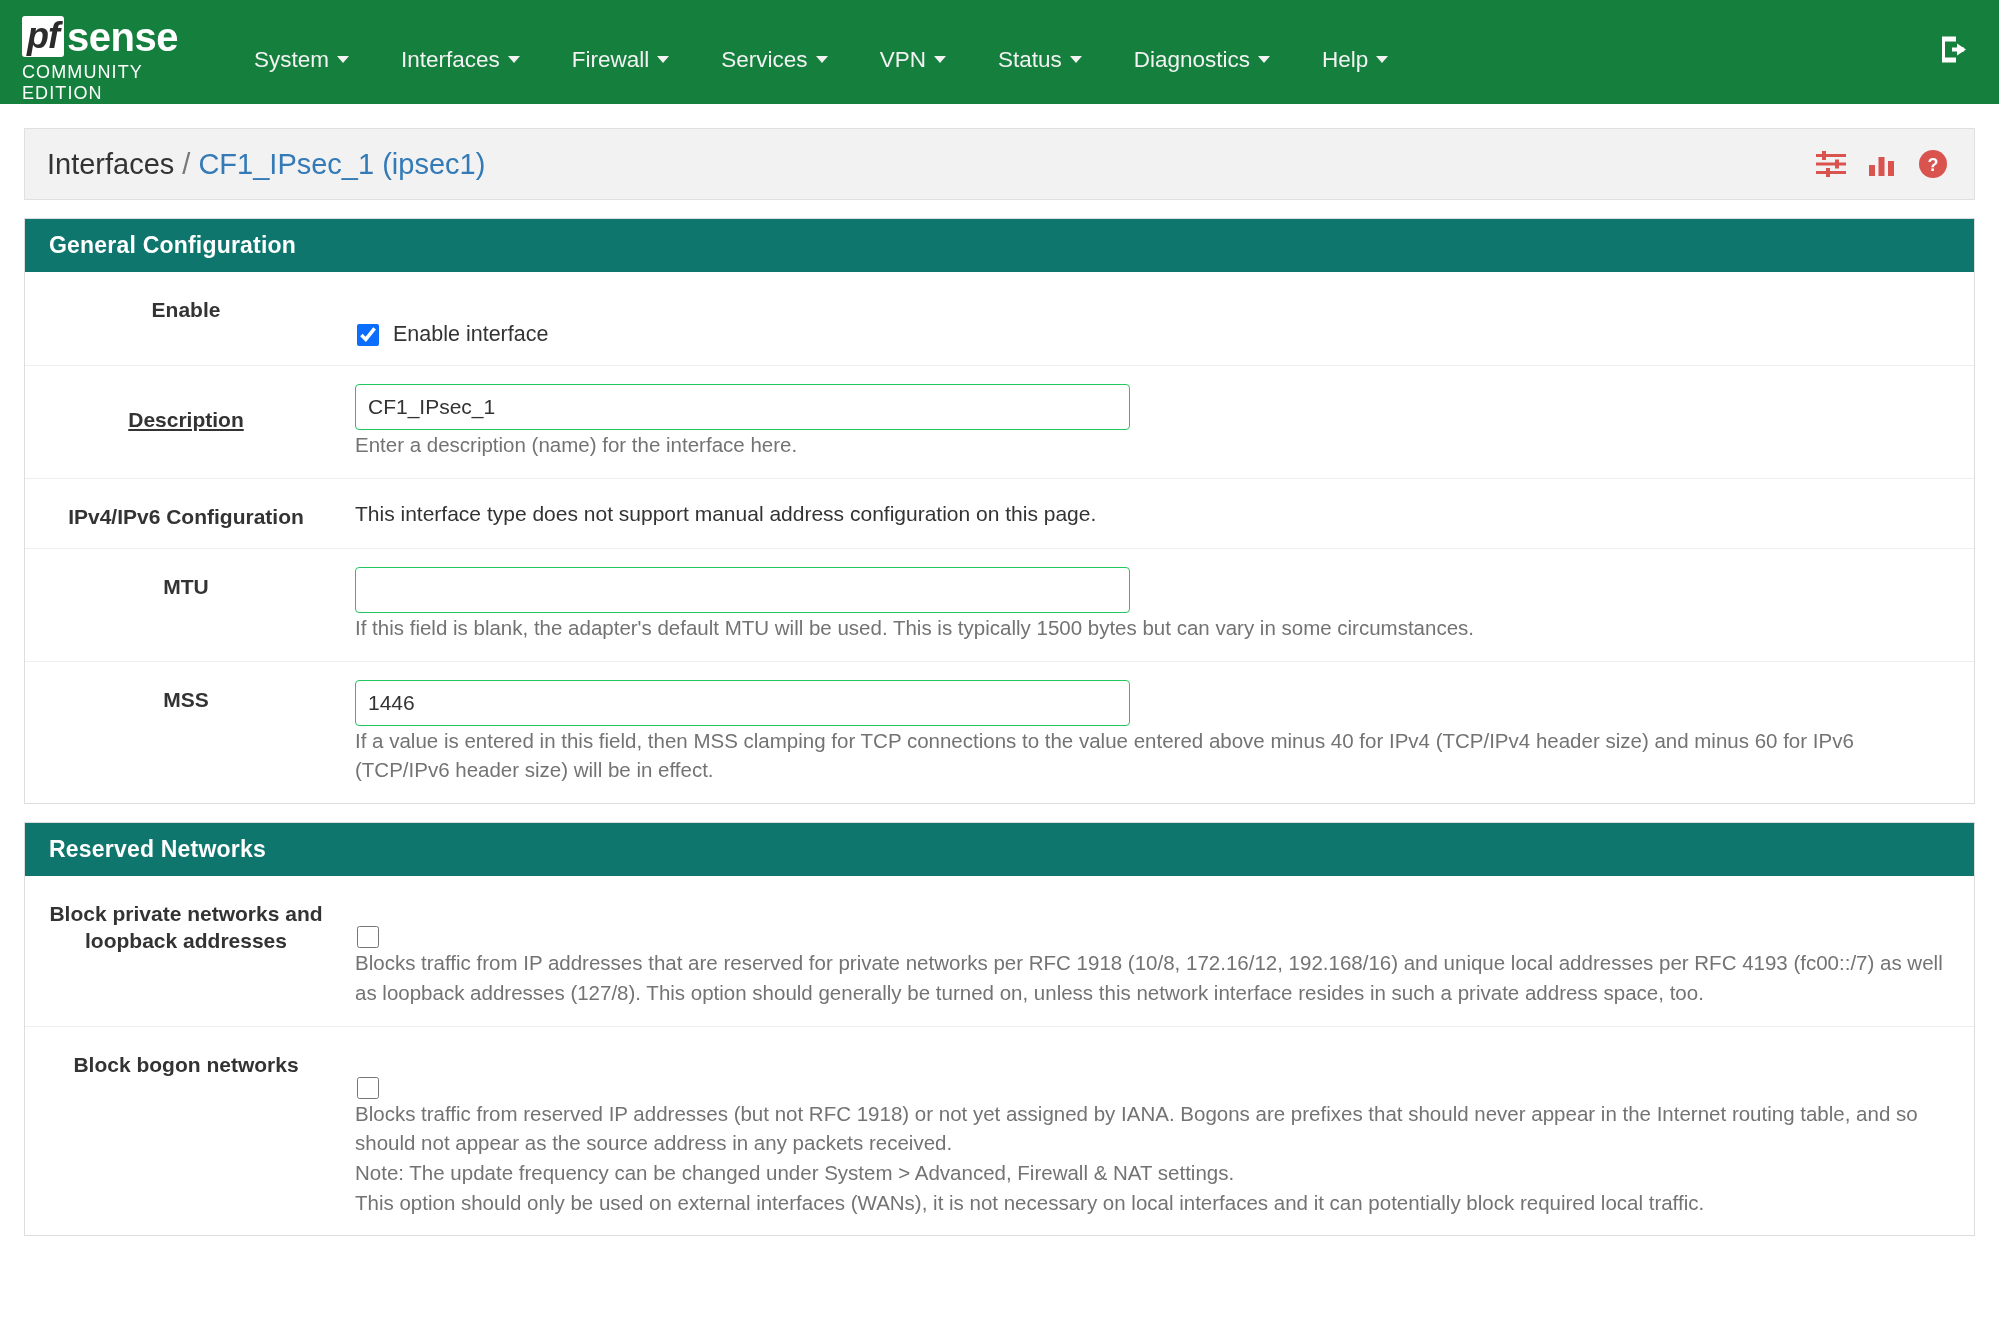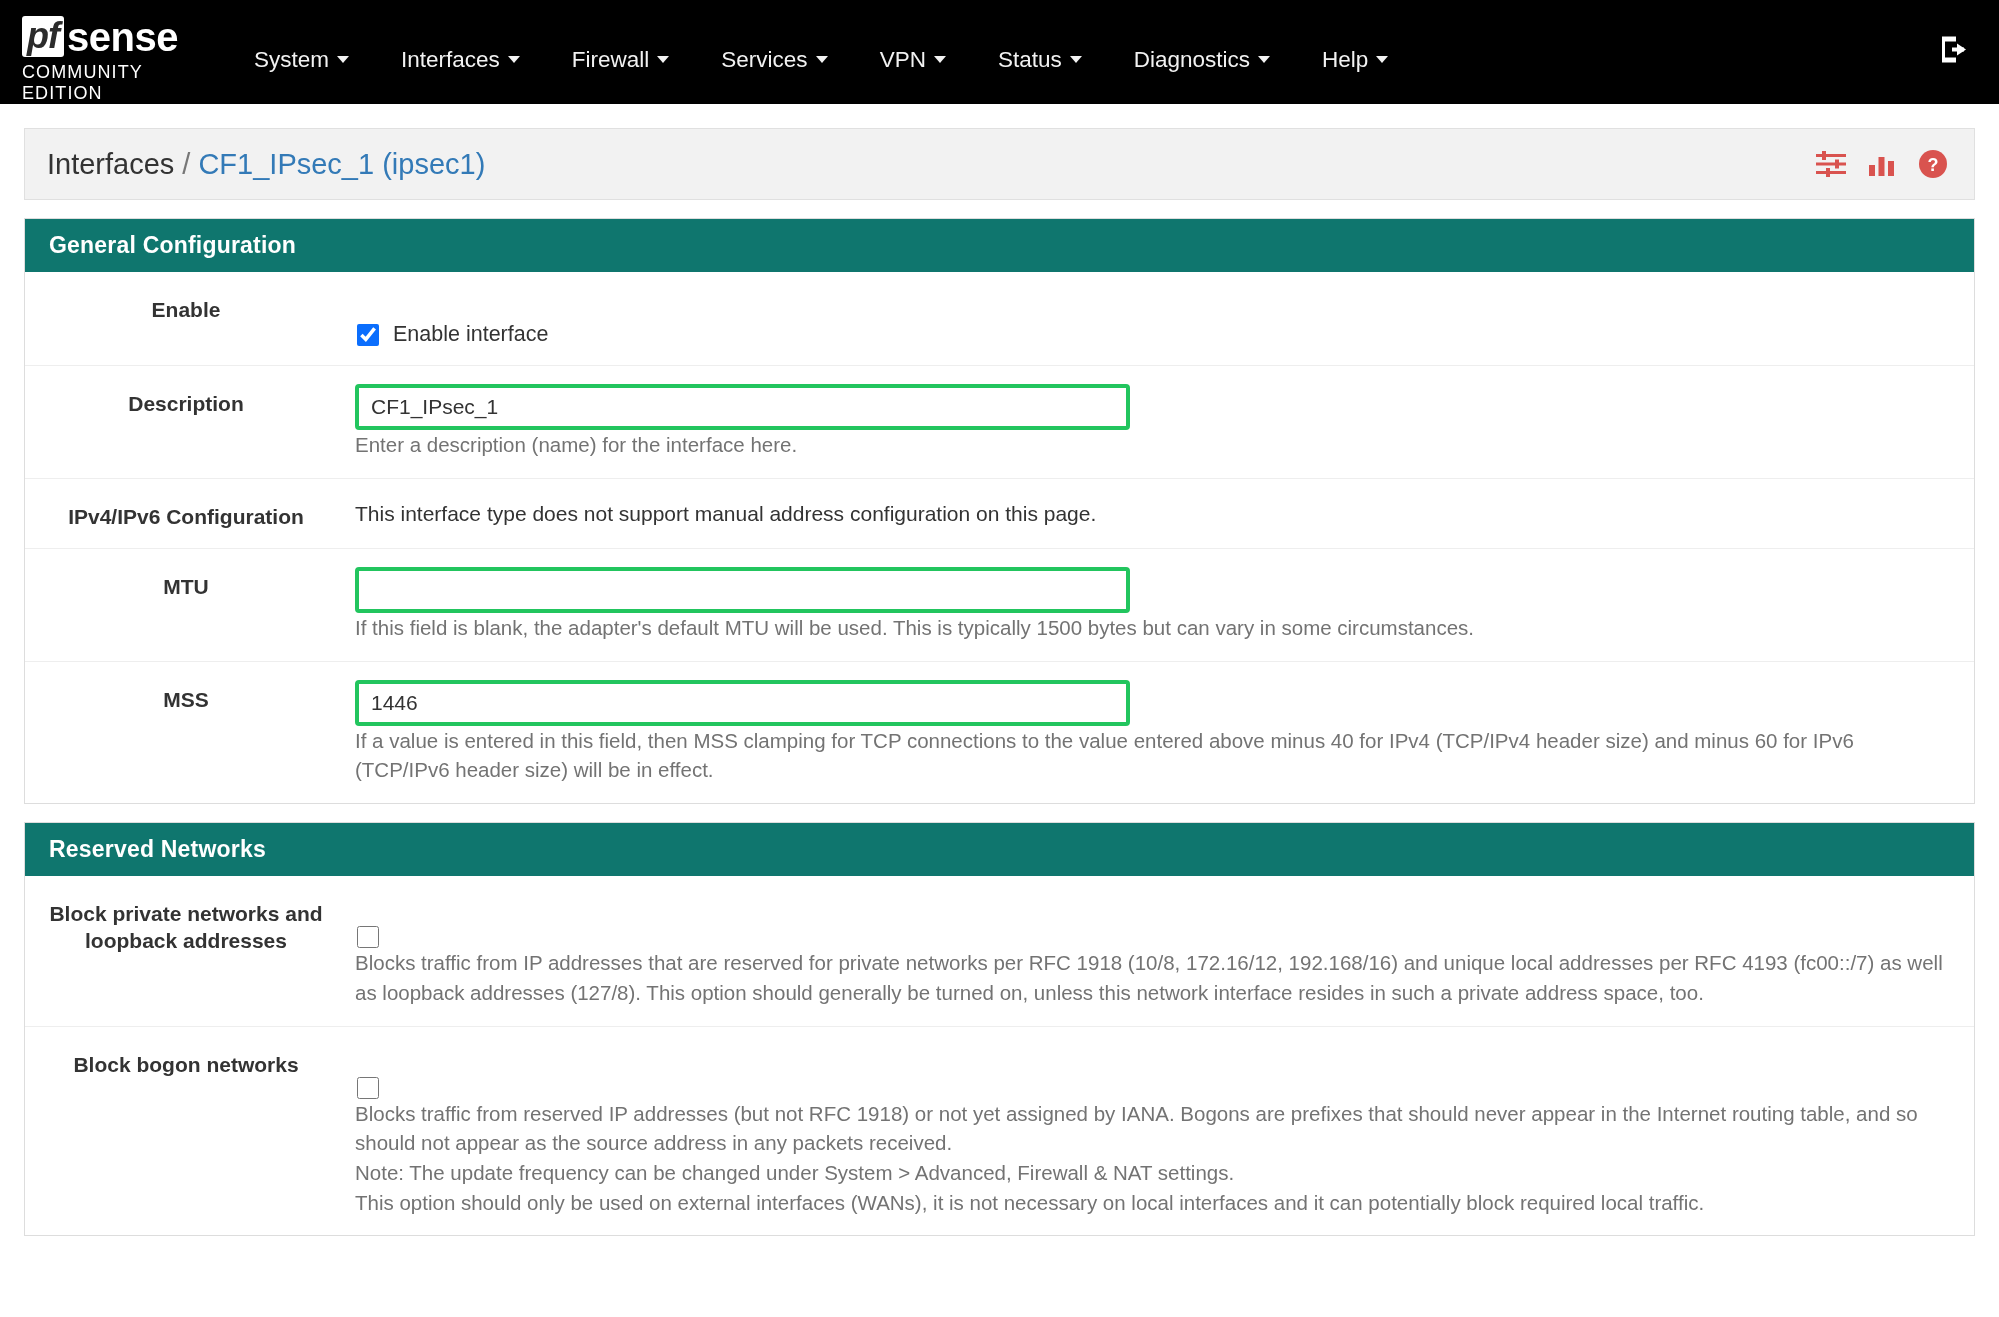--- a/index.html
+++ b/index.html
@@ -6,21 +6,21 @@
   html, body {
     margin: 0; padding: 0;
     background: #ffffff;
     font-family: "Liberation Sans", sans-serif;
   }
   body { width: 1999px; height: 1317px; overflow: hidden; }
 
   
   .navbar {
     height: 104px;
-    background: #000000;
+    background: #15803d;
     display: flex;
     align-items: center;
     padding: 16px 24px 0 22px;
     position: relative;
   }
   .brand {
     width: 168px;
     margin-right: 38px;
     user-select: none;
   }
@@ -132,39 +132,41 @@
     width: 330px;
     min-width: 330px;
     text-align: center;
     padding: 6px 18px 0 10px;
     font-size: 21px;
     font-weight: bold;
     color: #333333;
     line-height: 1.3;
   }
   .col-label.underline-link {
+    text-decoration: underline;
     cursor: pointer;
+    margin-top: 16px;
   }
   .col-field { flex: 1; padding-right: 24px; }
   .help-block {
     color: #737373;
     font-size: 20.5px;
     line-height: 1.45;
     margin-top: 0;
     max-width: 1590px;
   }
   .static-text {
     font-size: 21px;
     color: #333333;
     padding-top: 5px;
   }
   input[type="text"] {
     width: 775px;
     height: 46px;
-    border: 4px solid #22c55e;
+    border: 1px solid #22c55e;
     border-radius: 4px;
     padding: 12px 12px;
     font-size: 21px;
     color: #333333;
     font-family: "Liberation Sans", sans-serif;
     background: #ffffff;
   }
   .chk-line { display: flex; align-items: center; padding-top: 2px; margin-top: 30px; }
   input[type="checkbox"] {
     width: 22px; height: 22px;

